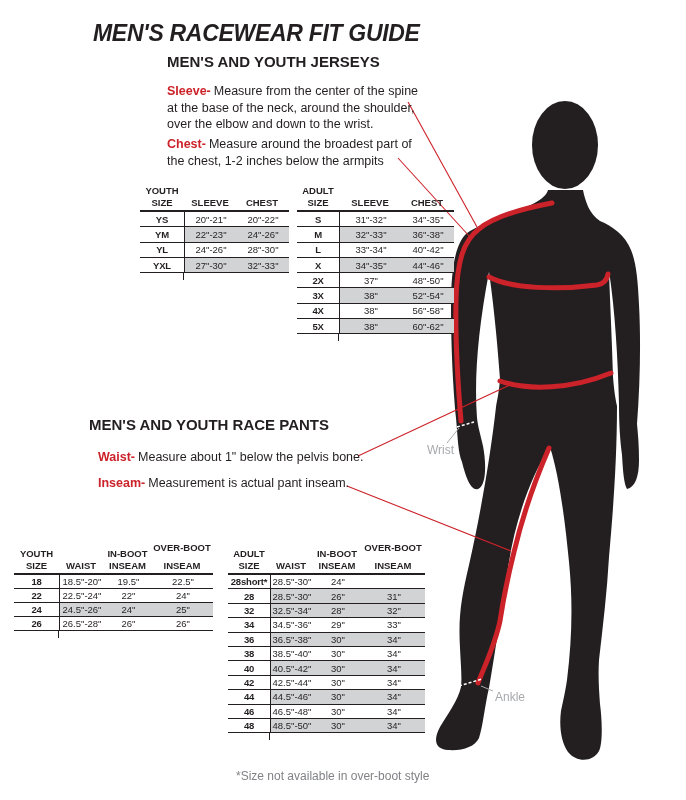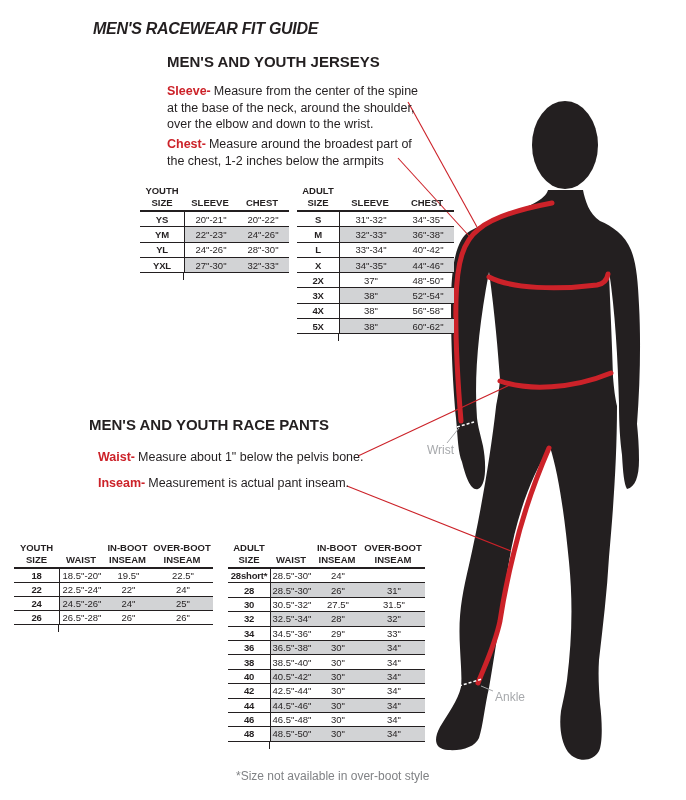--- a/index.html
+++ b/index.html
@@ -4,21 +4,21 @@
 <style>
   html,body { margin:0; padding:0; background:#fff; }
   .page {
     position:relative; width:686px; height:800px; background:#ffffff;
     font-family:"Liberation Sans", sans-serif; overflow:hidden; color:#231f20;
   }
   .figure-svg { position:absolute; left:0; top:0; width:686px; height:800px; }
 
   .title {
     position:absolute; left:93px; top:20px; margin:0;
-    font-size:16px; font-weight:bold; font-style:italic; letter-spacing:-0.3px; color:#231f20;
+    font-size:23px; font-weight:bold; font-style:italic; letter-spacing:-0.3px; color:#231f20;
   }
   .sec-heading { position:absolute; margin:0; font-size:15px; font-weight:bold; color:#231f20; }
   .jerseys-heading { left:167px; top:53px; }
   .pants-heading   { left:89px;  top:416px; }
 
   .note { position:absolute; margin:0; font-size:12.5px; line-height:16.5px; color:#231f20; }
   .note .term { color:#cc2229; font-weight:bold; margin-right:3px;margin-top:25px; }
   .note-sleeve { left:167px; top:83px;  width:256px; }
   .note-chest  { left:167px; top:136px; width:256px; }
   .note-waist  { left:98px;  top:449px; white-space:nowrap; }
@@ -31,21 +31,21 @@
   .h-bot { line-height:11px; white-space:nowrap; }
   .tbl-body { position:relative; }
   .tbl-body::after {
     content:""; position:absolute; top:100%; left:calc(var(--c0) - 1px);
     width:1.3px; height:7px; background:#231f20;
   }
   .tbl-row { display:flex; height:var(--rowh); border-bottom:1.2px solid #231f20; }
   .tbl-cell { display:flex; align-items:center; justify-content:center; height:100%; white-space:nowrap; }
   .tbl-cell.size { font-weight:bold; border-right:1.3px solid #231f20; letter-spacing:-0.2px; }
   .tbl-row.shaded .tbl-cell:not(.size) { background:#d2d3d5; }
-  .c0 { width:var(--c0);text-align:center; } .c1 { width:var(--c1); } .c2 { width:var(--c2); } .c3 { width:var(--c3); }
+  .c0 { width:var(--c0);text-align:center; } .c1 { width:var(--c1); } .c2 { width:var(--c2); } .c3 { width:var(--c3);gap:6px; }
 
   .tbl-youth-jersey { left:140px; top:184px; --c0:44px; --c1:52px; --c2:52px; --rowh:14.3px; }
   .tbl-adult-jersey { left:297px; top:184px; --c0:42px; --c1:62px; --c2:52px; --rowh:14.3px; }
   .tbl-youth-pants  { left:14px;  top:541px; --c0:45px; --c1:44px; --c2:49px; --c3:60px; --rowh:12.9px; }
   .tbl-adult-pants  { left:228px; top:541px; --c0:42px; --c1:42px; --c2:50px; --c3:62px; --rowh:13.4px; }
 
   .footnote { position:absolute; left:236px; top:741px; font-size:12px; color:#808285;margin-top:28px; }
   .fig-label { position:absolute; font-size:12px; color:#a7a9ac; }
   .wrist-label { left:427px; top:443px; }
   .ankle-label { left:495px; top:690px; }
@@ -300,26 +300,20 @@
           <div class="tbl-cell c1">28.5"-30"</div>
           <div class="tbl-cell c2">24"</div>
           <div class="tbl-cell c3"></div>
         </div>
         <div class="tbl-row shaded">
           <div class="tbl-cell c0 size">28</div>
           <div class="tbl-cell c1">28.5"-30"</div>
           <div class="tbl-cell c2">26"</div>
           <div class="tbl-cell c3">31"</div>
         </div>
-        <div class="tbl-row">
-          <div class="tbl-cell c0 size">30</div>
-          <div class="tbl-cell c1">30.5"-32"</div>
-          <div class="tbl-cell c2">27.5"</div>
-          <div class="tbl-cell c3">31.5"</div>
-        </div>
         <div class="tbl-row shaded">
           <div class="tbl-cell c0 size">32</div>
           <div class="tbl-cell c1">32.5"-34"</div>
           <div class="tbl-cell c2">28"</div>
           <div class="tbl-cell c3">32"</div>
         </div>
         <div class="tbl-row">
           <div class="tbl-cell c0 size">34</div>
           <div class="tbl-cell c1">34.5"-36"</div>
           <div class="tbl-cell c2">29"</div>

